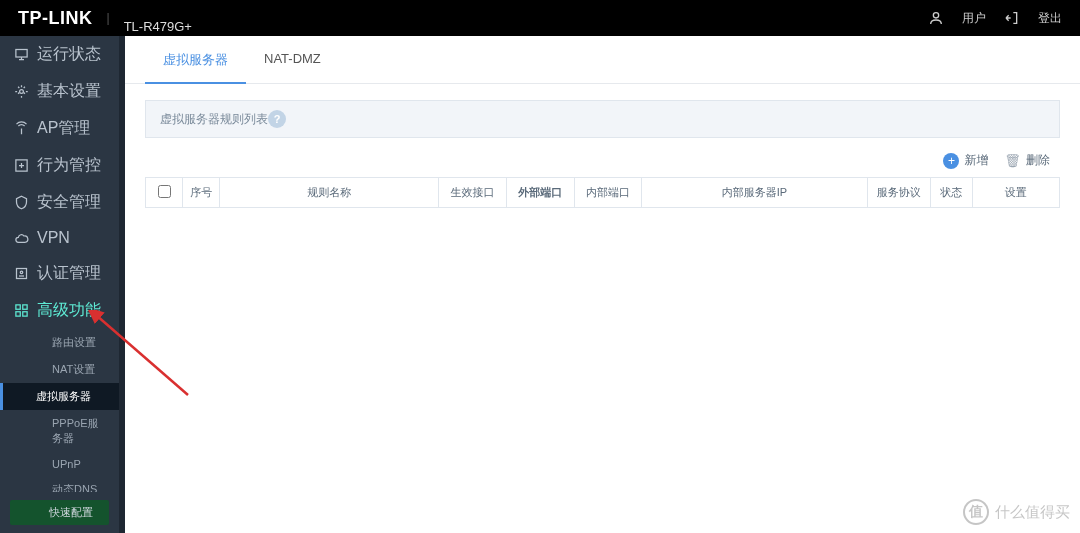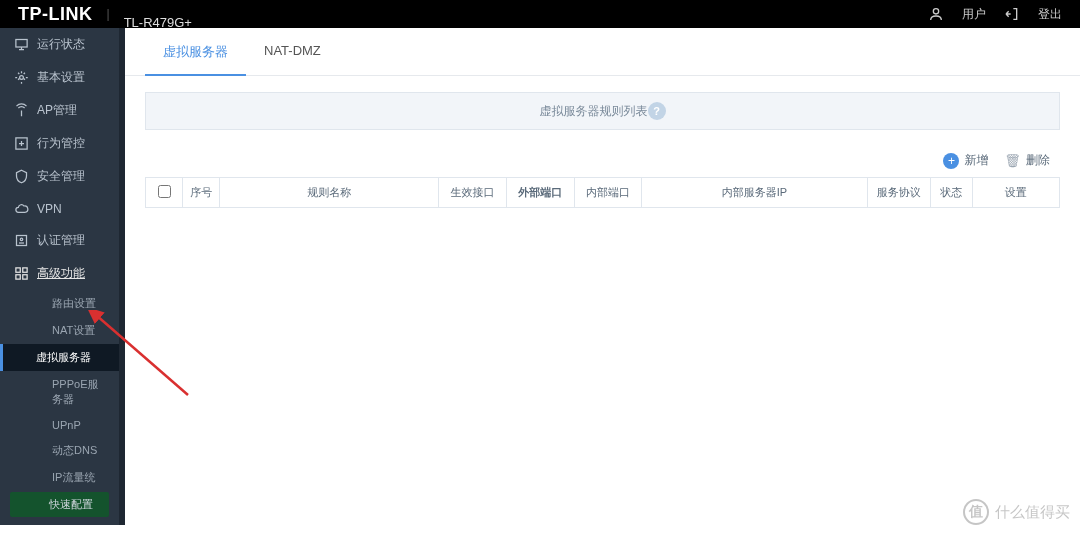--- a/index.html
+++ b/index.html
@@ -1,46 +1,46 @@
 <!DOCTYPE html>
 <html><head>
   <meta charset="utf-8">
   <style>
     * { margin: 0; padding: 0; box-sizing: border-box; }
     body { font-family: "Microsoft YaHei", Arial, sans-serif; font-size: 12px; width: 1080px; height: 533px; overflow: hidden; background: #fff; position: relative; }
     
-    .header { background: #000; height: 28px; display: flex; align-items: center; color: #fff; padding: 0 18px; }
+    .header { background: #000; height: 36px; display: flex; align-items: center; color: #fff; padding: 0 18px; }
     .logo { font-weight: bold; font-size: 18px; letter-spacing: 0.5px; }
     .divider-v { color: #555; margin: 0 14px; }
     .model { font-size: 13px; color: #ddd; margin-top: 16px; }
     .header-right { margin-left: auto; display: flex; align-items: center; gap: 18px; }
     .header-right-item { display: flex; align-items: center; gap: 18px; color: #ccc; font-size: 12px; cursor: pointer; }
     .header-right-item svg { width: 16px; height: 16px; }
     
     .body-wrap { display: flex; height: calc(533px - 36px); }
     
     .sidebar { width: 119px; background: #2b3643; color: #b9c3ce; display: flex; flex-direction: column; position: relative; }
     .sidebar-inner { flex: 1; overflow-y: auto; }
     .sidebar-inner::-webkit-scrollbar { width: 5px; }
     .sidebar-inner::-webkit-scrollbar-thumb { background: #555; }
-    .menu-item { display: flex; align-items: center; gap: 8px; padding: 8px 14px; font-size: 12px; cursor: pointer; }
-    .menu-item.active-top { color: #e5e5e5; text-decoration: underline; }
+    .menu-item { display: flex; align-items: center; gap: 8px; padding: 8px 14px; font-size: 16px; cursor: pointer; }
+    .menu-item.active-top { color: #5eead4; }
     .menu-item svg { width: 15px; height: 15px; flex-shrink: 0; }
     .sub-item { padding: 6px 14px 6px 52px; font-size: 11px; color: #9aa5b1; cursor: pointer; }
     .sub-item.active { background: #0f1924; color: #fff; border-left: 3px solid #4a90e2; padding-left: 33px; position: relative; }
     .quick-config { margin: 8px 10px; padding: 5px 16px; background: #14532d; color: #d0d7de; text-align: right; font-size: 11px; border-radius: 2px; cursor: pointer; }
     
     .scroll-edge { width: 6px; background: #1e2732; }
     
     .content { flex: 1; background: #fff; display: flex; flex-direction: column; }
     .tabs { display: flex; border-bottom: 1px solid #e6e9ed; padding: 0 20px; }
     .tab { padding: 15px 18px 13px; font-size: 13px; color: #555; cursor: pointer; }
     .tab.active { color: #4a90e2; border-bottom: 2px solid #4a90e2; margin-bottom: -1px; }
     
-    .panel-bar { margin: 16px 20px 8px; background: #f2f5f9; border: 1px solid #e0e6ed; padding: 9px 14px; display: flex; align-items: center; justify-content: center; color: #7a8a9a; font-size: 12px; }
+    .panel-bar { margin: 16px 20px 0; background: #f2f5f9; border: 1px solid #e0e6ed; padding: 9px 14px; display: flex; align-items: center; justify-content: flex-start; color: #7a8a9a; font-size: 12px; }
     .help-icon { width: 18px; height: 18px; border-radius: 50%; background: #c2d4e6; color: #fff; display: flex; align-items: center; justify-content: center; font-size: 11px; font-weight: bold; cursor: pointer; }
     
     .toolbar { display: flex; justify-content: flex-end; align-items: center; gap: 16px; padding: 14px 30px 8px 20px; }
     .tool-btn { display: flex; align-items: center; gap: 5px; font-size: 12px; color: #5a6a7a; cursor: pointer; }
     .add-icon { width: 16px; height: 16px; border-radius: 50%; background: #4a90e2; color: #fff; display: flex; align-items: center; justify-content: center; font-size: 12px; }
     .del-icon { color: #9aa5b1; font-size: 13px; }
     
     .table-wrap { margin: 0 20px; }
     table { width: 100%; border-collapse: collapse; table-layout: fixed; }
     th { border: 1px solid #e0e6ed; padding: 7px 4px; font-size: 11px; color: #5a6a7a; font-weight: normal; text-align: center; background: #fff; }

